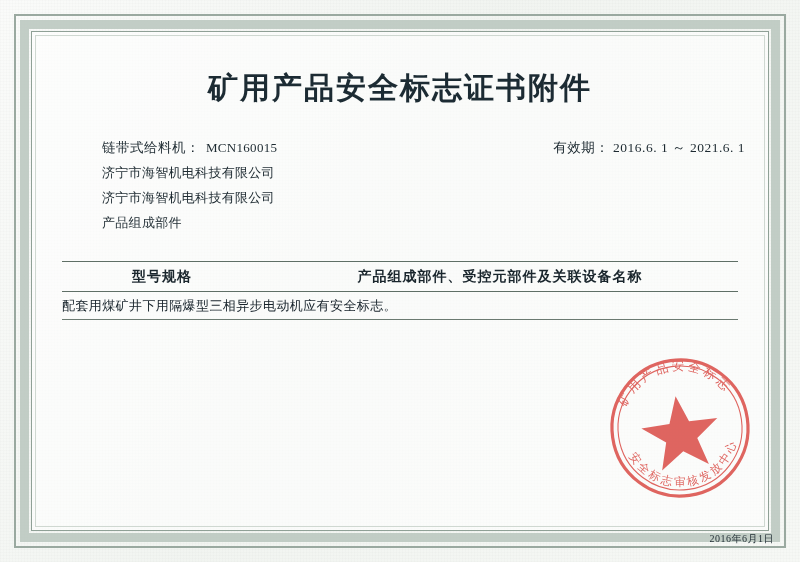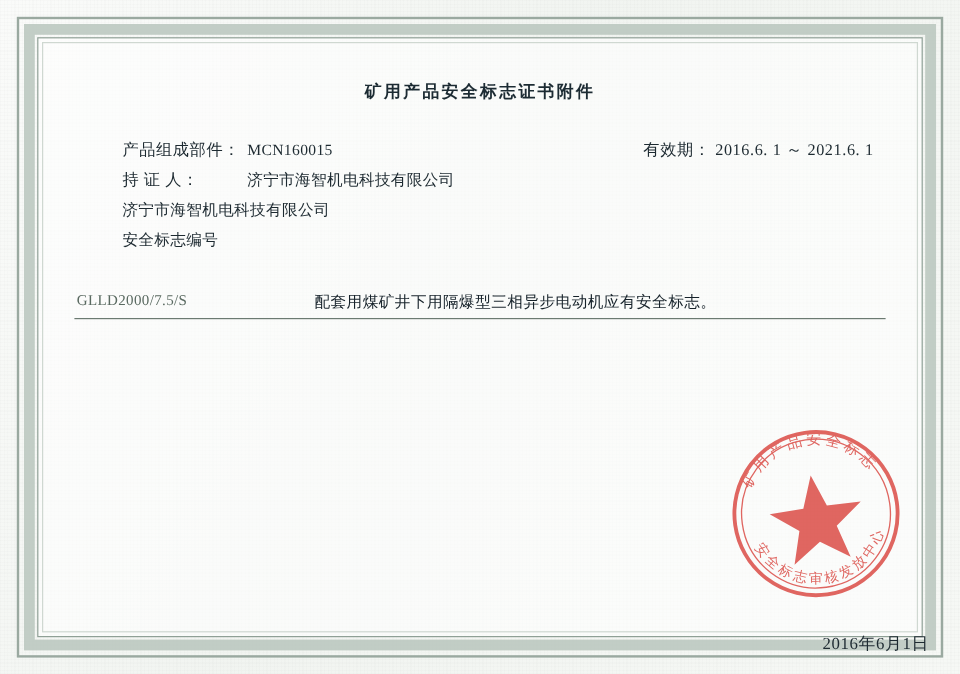--- a/index.html
+++ b/index.html
@@ -64,21 +64,21 @@
   .content {
     position: absolute;
     left: 40px; top: 40px;
     width: 720px; height: 482px;
     padding: 0;
   }
 
   .doc-title {
     margin: 28px 0 0 0;
     text-align: center;
-    font-size: 14px;
+    font-size: 30px;
     font-weight: bold;
     letter-spacing: 2px;
     color: #1c2b33;
   }
 
   
   .info {
     margin: 30px 0 0 0;
     position: relative;
     padding: 0 26px 0 62px;
@@ -97,21 +97,21 @@
     display: flex;
     justify-content: space-between;
   }
   .info-value {
     font-size: 13px;
     color: #1d2a31;
     letter-spacing: 0.3px;
   }
   .validity {
     position: absolute;
-    right: 32px; top: 0;
+    right: 15px; top: 0;
     font-size: 13.5px;
     color: #1d2a31;
     letter-spacing: 0.5px;
     white-space: nowrap;
   }
 
   
   .table {
     margin: 22px 22px 0 22px;
   }
@@ -161,21 +161,21 @@
     right: 44px; bottom: 58px;
     width: 152px; height: 152px;
     pointer-events: none;
   }
   .seal svg { display: block; }
 
   
   .issue-date {
     position: absolute;
     right: 26px; bottom: 16px;
-    font-size: 14px;
+    font-size: 10px;
     color: #1d2a31;
     letter-spacing: 0.5px;
   }
 </style>
 </head>
 <body>
 
 <div class="page">
 
   <div class="frame-outer"></div>
@@ -188,42 +188,44 @@
     <div class="doc-title">矿用产品安全标志证书附件</div>
 
     <div class="info">
 
       <div class="validity">
         <span>有效期：</span>
         <span>2016.6. 1 ～ 2021.6. 1</span>
       </div>
 
       <div class="info-row">
-        <div class="info-label">产品组成部件：</div>
+        <div class="info-label">链带式给料机：</div>
         <div class="info-value">MCN160015</div>
       </div>
 
       <div class="info-row">
-        <div class="info-label spread">持 证 人：</div>
         <div class="info-value">济宁市海智机电科技有限公司</div>
       </div>
 
       <div class="info-row">
         <div class="info-value">济宁市海智机电科技有限公司</div>
       </div>
 
       <div class="info-row">
-        <div class="info-value">安全标志编号</div>
+        <div class="info-value">产品组成部件</div>
       </div>
 
     </div>
 
     <div class="table">
+      <div class="table-head">
+        <div class="th col1">型号规格</div>
+        <div class="th col2">产品组成部件、受控元部件及关联设备名称</div>
+      </div>
       <div class="table-row">
-        <div class="td col1">GLLD2000/7.5/S</div>
         <div class="td col2">配套用煤矿井下用隔爆型三相异步电动机应有安全标志。</div>
       </div>
     </div>
 
   </div>
 
   <div class="seal">
     <svg width="152" height="152" viewBox="0 0 152 152" xmlns="http://www.w3.org/2000/svg">
       <defs>
         <path id="outerArc" d="M 76,76 m -58,0 a 58,58 0 1 1 116,0" fill="none"></path>

